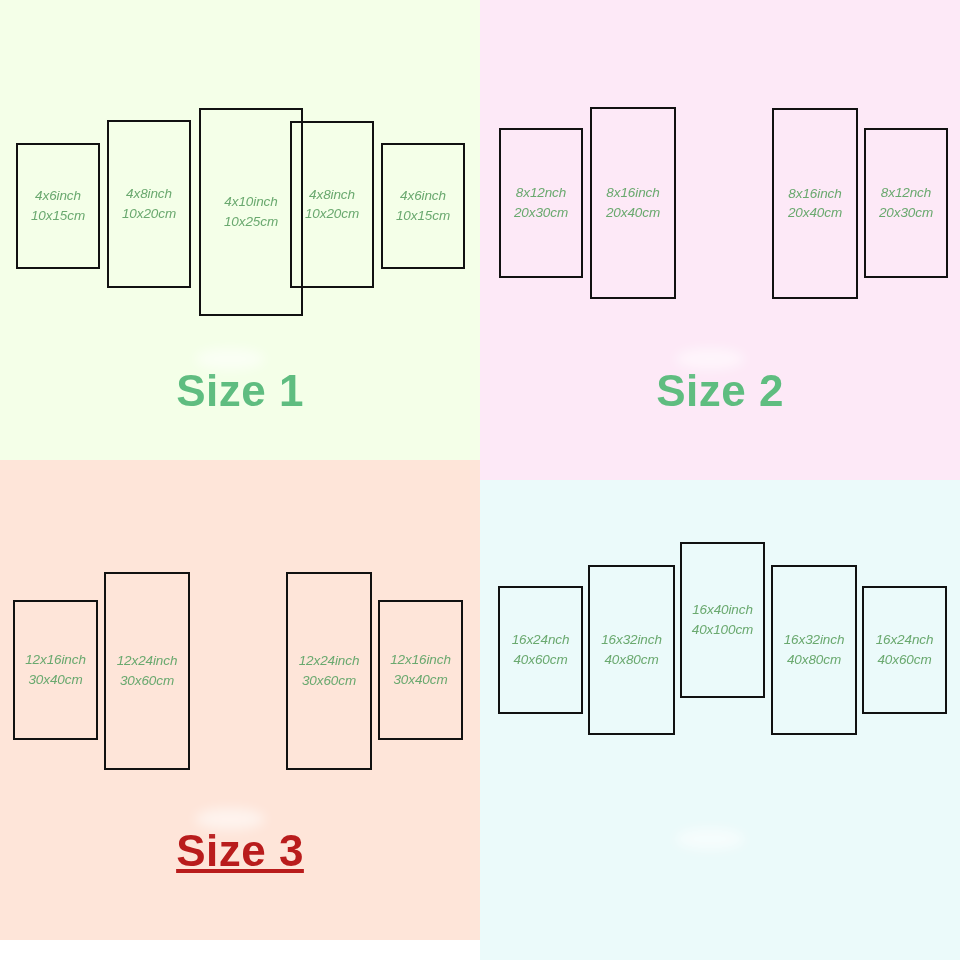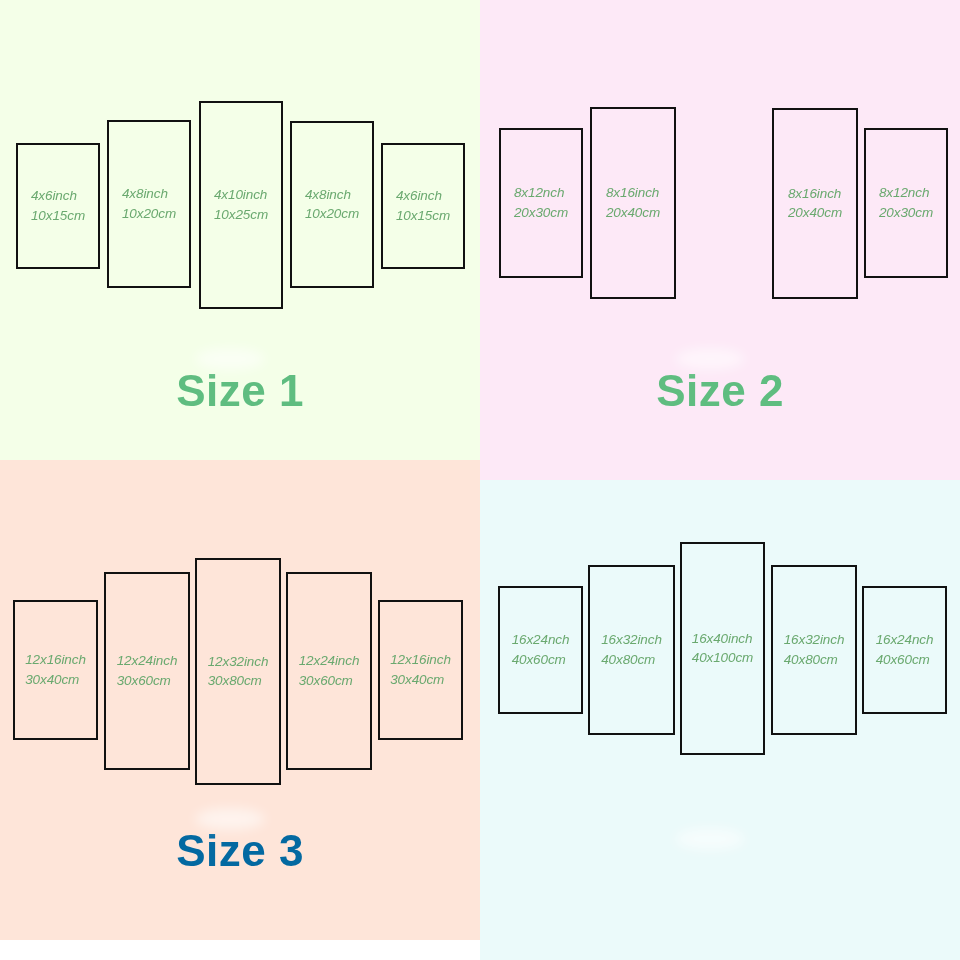--- a/index.html
+++ b/index.html
@@ -45,21 +45,21 @@
     display: flex;
     align-items: center;
     justify-content: center;
   }
   .panel-label {
     position: absolute;
     left: 50%;
     top: 50%;
     transform: translate(-50%, -50%);
     white-space: nowrap;
-    text-align: left;
+    text-align: center;
     font-family: "Liberation Sans", sans-serif;
     font-style: italic;
     font-weight: 400;
     font-size: 13.5px;
     line-height: 1.45;
     color: #6aa96f;
     letter-spacing: -0.1px;
     pointer-events: none;
   }
   .panel-label .line2 { display: block; }
@@ -88,21 +88,21 @@
 
 <div id="board" style="background: rgb(255, 255, 255);">
     <div class="quadrant q1" style="background: rgb(244, 255, 232);">
       <div class="panels">
         <div class="panel" style="left: 16px; top: 143px; width: 84px; height: 126px; border-color: rgb(17, 17, 17);">
           <div class="panel-label" style="color: rgb(106, 169, 111);"><span>4x6inch</span><span class="line2">10x15cm</span></div>
         </div>
         <div class="panel" style="left: 107px; top: 120px; width: 84px; height: 168px; border-color: rgb(17, 17, 17);">
           <div class="panel-label" style="color: rgb(106, 169, 111);"><span>4x8inch</span><span class="line2">10x20cm</span></div>
         </div>
-        <div class="panel" style="left: 199px; top: 101px; width: 84px; height: 208px; border-color: rgb(17, 17, 17);">
+        <div class="panel" style="left: 199px; top: 108px; width: 104px; height: 208px; border-color: rgb(17, 17, 17);">
           <div class="panel-label" style="color: rgb(106, 169, 111);"><span>4x10inch</span><span class="line2">10x25cm</span></div>
         </div>
         <div class="panel" style="left: 290px; top: 121px; width: 84px; height: 167px; border-color: rgb(17, 17, 17);">
           <div class="panel-label" style="color: rgb(106, 169, 111);"><span>4x8inch</span><span class="line2">10x20cm</span></div>
         </div>
         <div class="panel" style="left: 381px; top: 143px; width: 84px; height: 126px; border-color: rgb(17, 17, 17);">
           <div class="panel-label" style="color: rgb(106, 169, 111);"><span>4x6inch</span><span class="line2">10x15cm</span></div>
         </div>
       </div>
       <div class="size-title" style="top: 366px; color: rgb(95, 189, 128);">Size 1</div>
@@ -127,42 +127,39 @@
       <div class="smudge" style="left: 195px; top: 348px; width: 70px; height: 22px;"></div>
     </div>
     <div class="quadrant q3" style="background: rgb(254, 229, 217);">
       <div class="panels">
         <div class="panel" style="left: 13px; top: 140px; width: 85px; height: 140px; border-color: rgb(17, 17, 17);">
           <div class="panel-label" style="color: rgb(106, 169, 111);"><span>12x16inch</span><span class="line2">30x40cm</span></div>
         </div>
         <div class="panel" style="left: 104px; top: 112px; width: 86px; height: 198px; border-color: rgb(17, 17, 17);">
           <div class="panel-label" style="color: rgb(106, 169, 111);"><span>12x24inch</span><span class="line2">30x60cm</span></div>
         </div>
-        <div class="panel" style="left: 195px; top: 98px; width: 86px; height: 227px; border-color: rgb(17, 17, 17);">
-          <div class="panel-label" style="color: rgb(106, 169, 111);"><span>12x32inch</span><span class="line2">30x80cm</span></div>
-        </div>
         <div class="panel" style="left: 286px; top: 112px; width: 86px; height: 198px; border-color: rgb(17, 17, 17);">
           <div class="panel-label" style="color: rgb(106, 169, 111);"><span>12x24inch</span><span class="line2">30x60cm</span></div>
         </div>
         <div class="panel" style="left: 378px; top: 140px; width: 85px; height: 140px; border-color: rgb(17, 17, 17);">
           <div class="panel-label" style="color: rgb(106, 169, 111);"><span>12x16inch</span><span class="line2">30x40cm</span></div>
         </div>
       </div>
-      <div class="size-title" style="top: 366px; color: #0369a1;">Size 3</div>
+      <div class="size-title" style="top: 366px; color: #b91c1c; text-decoration: underline;">Size 3</div>
       <div class="smudge" style="left: 195px; top: 348px; width: 70px; height: 22px;"></div>
     </div>
     <div class="quadrant q4" style="background: rgb(235, 250, 250);">
       <div class="panels">
         <div class="panel" style="left: 18px; top: 106px; width: 85px; height: 128px; border-color: rgb(17, 17, 17);">
           <div class="panel-label" style="color: rgb(106, 169, 111);"><span>16x24nch</span><span class="line2">40x60cm</span></div>
         </div>
         <div class="panel" style="left: 108px; top: 85px; width: 87px; height: 170px; border-color: rgb(17, 17, 17);">
           <div class="panel-label" style="color: rgb(106, 169, 111);"><span>16x32inch</span><span class="line2">40x80cm</span></div>
         </div>
-        <div class="panel" style="left: 200px; top: 62px; width: 85px; height: 213px; border-color: rgb(17, 17, 17);">
+        <div class="panel" style="left: 200px; top: 62px; width: 85px; height: 156px; border-color: rgb(17, 17, 17);">
           <div class="panel-label" style="color: rgb(106, 169, 111);"><span>16x40inch</span><span class="line2">40x100cm</span></div>
         </div>
         <div class="panel" style="left: 291px; top: 85px; width: 86px; height: 170px; border-color: rgb(17, 17, 17);">
           <div class="panel-label" style="color: rgb(106, 169, 111);"><span>16x32inch</span><span class="line2">40x80cm</span></div>
         </div>
         <div class="panel" style="left: 382px; top: 106px; width: 85px; height: 128px; border-color: rgb(17, 17, 17);">
           <div class="panel-label" style="color: rgb(106, 169, 111);"><span>16x24nch</span><span class="line2">40x60cm</span></div>
         </div>
       </div>
       <div class="smudge" style="left: 195px; top: 348px; width: 70px; height: 22px;"></div>

